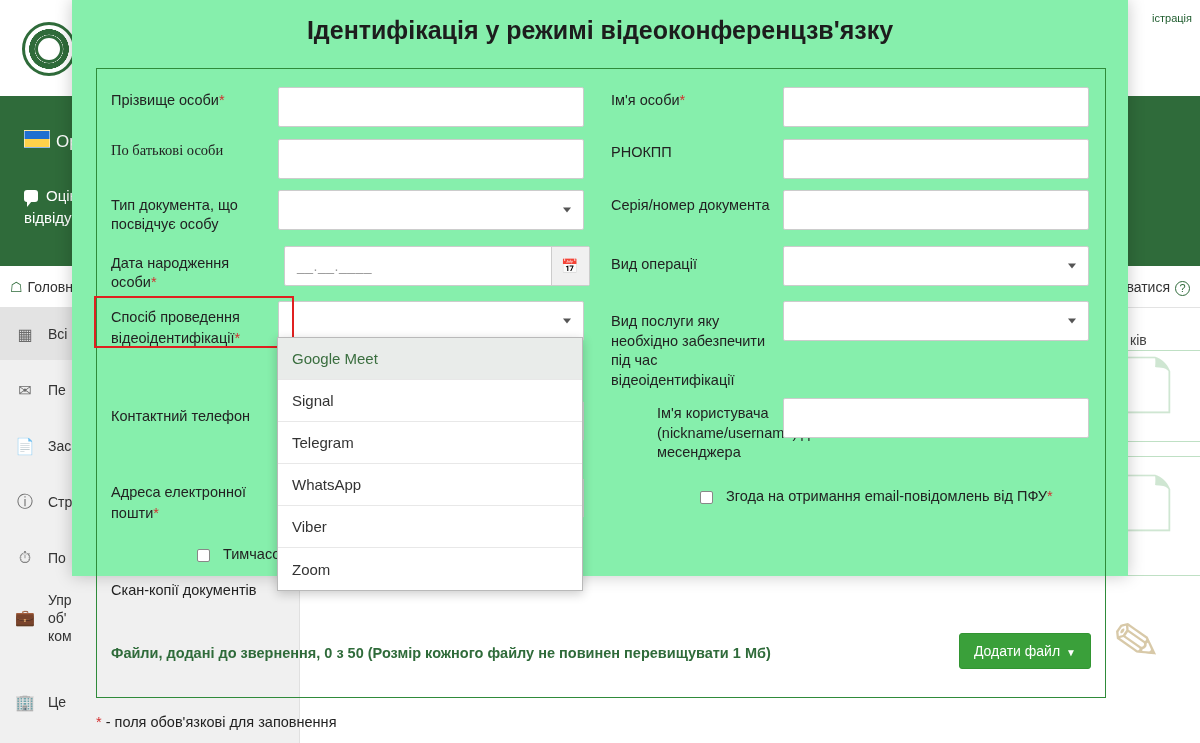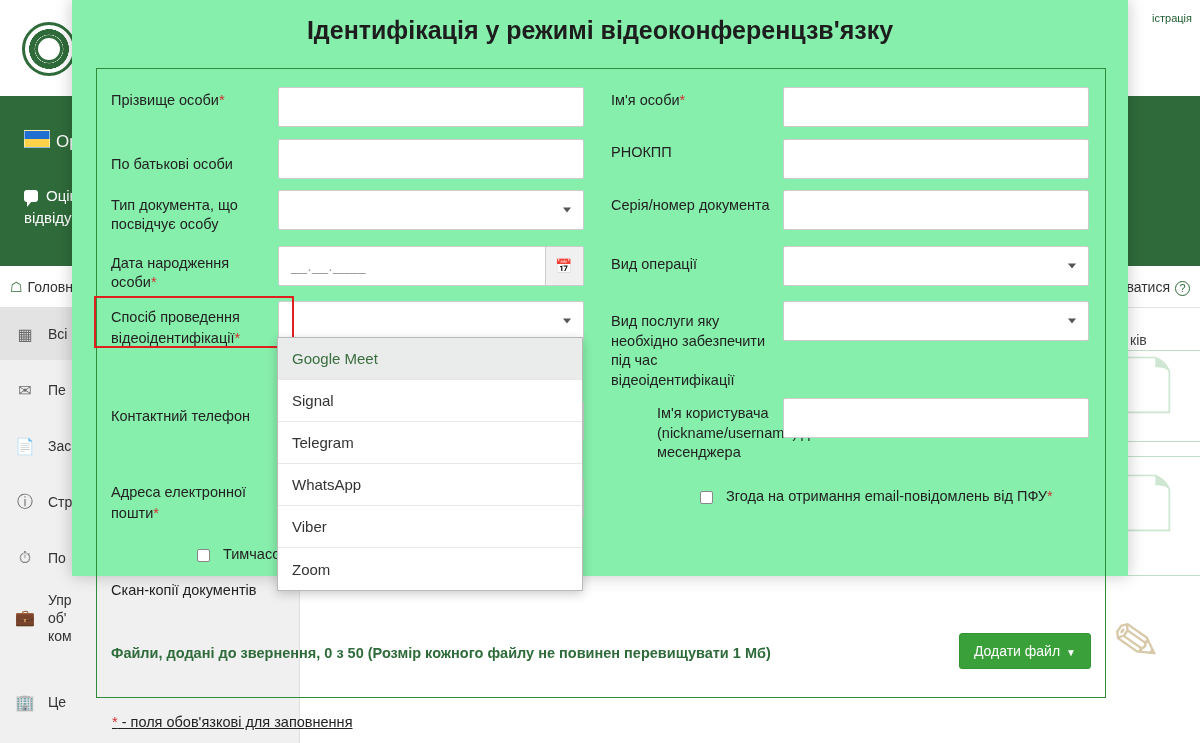--- a/index.html
+++ b/index.html
@@ -259,36 +259,36 @@
 
       <div class="row" style="left:14px; top:22px; width:160px;">
         <span class="lbl"><span>Прізвище особи</span><span class="req">*</span></span>
       </div>
       <input class="fld" style="position: absolute; left: 181px; top: 18px; width: 306px;" value="">
       <div class="row" style="left:514px; top:22px; width:160px;">
         <span class="lbl"><span>Ім'я особи</span><span class="req">*</span></span>
       </div>
       <input class="fld" style="position: absolute; left: 686px; top: 18px; width: 306px;" value="">
 
-      <div class="row lbl" style="left:14px; top:86px; width:160px;">По батькові особи</div>
+      <div class="row lbl" style="left:14px; top:72px; width:160px;font-family:Liberation Serif, serif;">По батькові особи</div>
       <input class="fld" style="position: absolute; left: 181px; top: 70px; width: 306px;" value="">
       <div class="row lbl" style="left:514px; top:74px; width:160px;">РНОКПП</div>
       <input class="fld" style="position: absolute; left: 686px; top: 70px; width: 306px;" value="">
 
       <div class="row lbl" style="left:14px; top:127px; width:160px;">Тип документа, що посвідчує особу</div>
       <div class="fld sel" style="position:absolute; left:181px; top:121px; width:306px;">
           <span class="caret"></span>
         </div>
       <div class="row lbl" style="left:514px; top:127px; width:160px;">Серія/номер документа</div>
       <input class="fld" style="position: absolute; left: 686px; top: 121px; width: 306px;" value="">
 
       <div class="row" style="left:14px; top:185px; width:160px;">
         <span class="lbl"><span>Дата народження особи</span><span class="req">*</span></span>
       </div>
-      <div class="fld" style="position:absolute; left:181px; top:177px; width:306px;">
+      <div class="fld" style="position:absolute; left:187px; top:177px; width:306px;">
         <span class="date-ph">__.__.____</span>
         <span class="date-btn">📅</span>
       </div>
       <div class="row lbl" style="left:514px; top:186px; width:160px;">Вид операції</div>
       <div class="fld sel" style="position:absolute; left:686px; top:177px; width:306px;">
           <span class="caret"></span>
         </div>
 
       <div class="row" style="left:14px; top:238px; width:165px; line-height:1.3;">
         <span class="lbl"><span>Спосіб проведення відеоідентифікації</span><span class="req">*</span></span>
@@ -333,18 +333,18 @@
 
     <div class="dropdown" style="left:205px; top:337px; width:306px;">
       <div class="dd-item sel-hl">Google Meet</div>
       <div class="dd-item">Signal</div>
       <div class="dd-item">Telegram</div>
       <div class="dd-item">WhatsApp</div>
       <div class="dd-item">Viber</div>
       <div class="dd-item">Zoom</div>
     </div>
 
-    <div class="footnote" style="left:40px;text-decoration:underline;">
+    <div class="footnote" style="left:24px;">
       <span class="star">*</span><span> - поля обов'язкові для заповнення</span>
     </div>
   </div>
 
 </div>
 
 </body></html>

